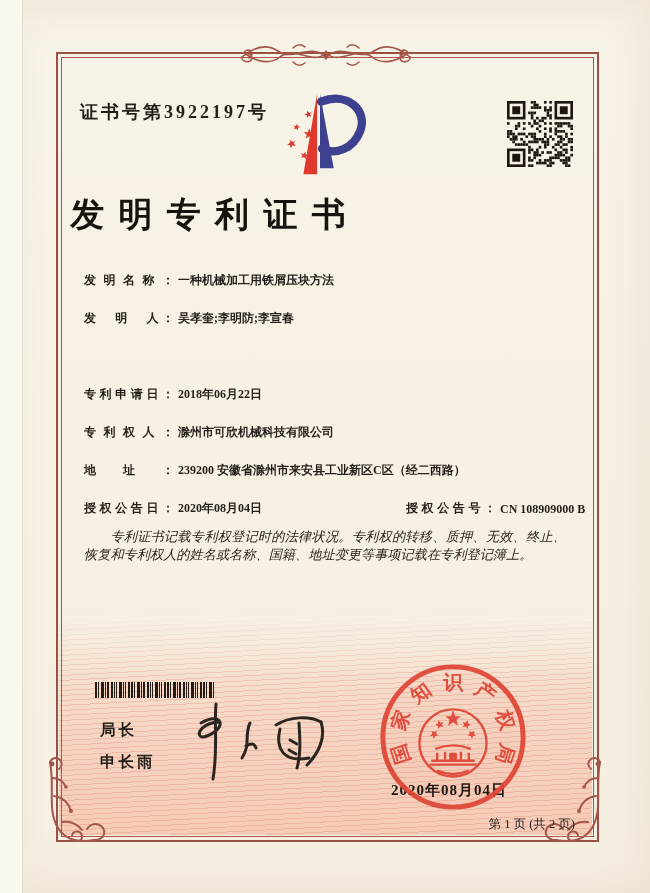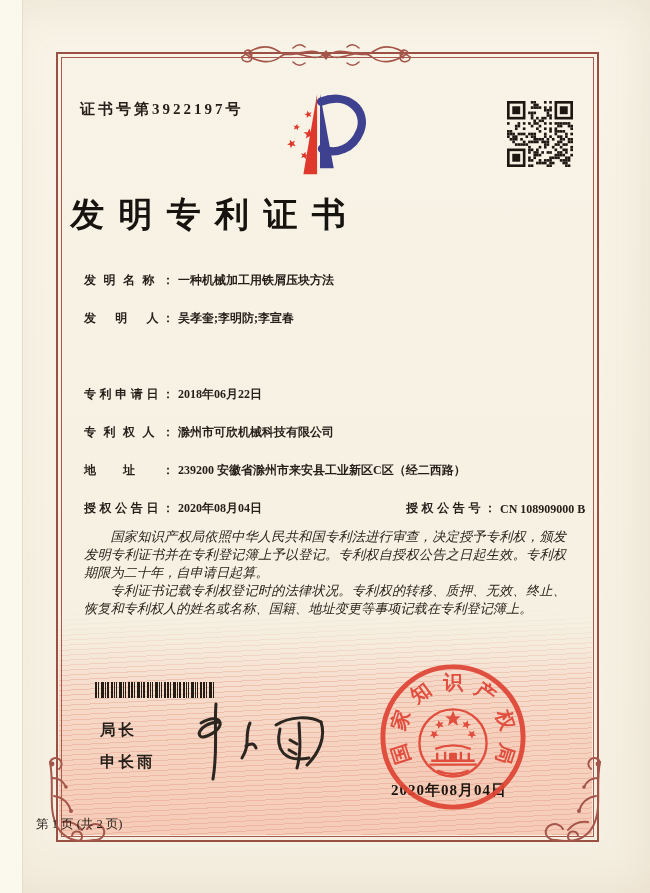--- a/index.html
+++ b/index.html
@@ -12,21 +12,21 @@
     background:#fbf8ee;border-right:1px solid rgba(160,140,105,.25);}
   .frame{position:absolute;left:56px;top:52px;width:539px;height:786px;
     border:2px solid #9b5044;}
   .frame::before{content:'';position:absolute;inset:3px;border:1px solid #a8594b;}
   .guilloche{position:absolute;left:59px;top:610px;width:533px;height:225px;
     background:
       repeating-linear-gradient(177deg,rgba(216,130,104,.30) 0 1px,rgba(255,255,255,0) 1px 5px),
       linear-gradient(180deg,rgba(247,214,198,0) 0%,rgba(247,211,194,.55) 25%,rgba(246,206,187,.85) 60%,rgba(245,201,181,.95) 100%);
     -webkit-mask:linear-gradient(180deg,transparent 0,#000 32%);
             mask:linear-gradient(180deg,transparent 0,#000 32%);}
-  .cert-no{position:absolute;left:80px;top:100px;font-size:15px;font-weight:600;
+  .cert-no{position:absolute;left:80px;top:100px;font-size:18px;font-weight:600;
     letter-spacing:3px;}
   .logo{position:absolute;left:272px;top:90px;width:98px;height:90px;}
   .qr{position:absolute;left:507px;top:101px;width:66px;height:66px;}
   .title{position:absolute;left:56px;top:192px;width:539px;text-align:left;
     font-size:34px;font-weight:600;letter-spacing:.42em;text-indent:.42em;color:#17130e;}
   .frow{position:absolute;left:84px;font-size:12px;font-weight:600;white-space:nowrap;}
   .flabel{display:inline-block;width:90px;text-align:justify;text-align-last:justify;
     vertical-align:bottom;}
   .fvalue{margin-left:4px;}
   .grant2{position:absolute;left:322px;top:0;}
@@ -39,21 +39,21 @@
   .director-label{position:absolute;left:100px;top:720px;font-size:15.5px;
     font-weight:700;letter-spacing:3px;}
   .director-name{position:absolute;left:100px;top:752px;font-size:15.5px;
     font-weight:700;letter-spacing:3px;}
   .signature{position:absolute;left:188px;top:692px;width:152px;height:98px;}
   .seal-date{position:absolute;left:391px;top:781px;font-size:15px;font-weight:600;
     letter-spacing:1px;color:#17130e;}
   .seal{position:absolute;left:374px;top:658px;width:158px;height:158px;opacity:.92;}
   .seal-char{font-size:20px;font-weight:700;fill:#df4434;
     font-family:"Liberation Serif","DejaVu Serif",serif;}
-  .page-info{position:absolute;left:56px;top:816px;width:539px;text-align:left;
+  .page-info{position:absolute;left:56px;top:816px;width:539px;text-align:right;
     font-size:12.5px;transform:translateX(-20px);}
   .back-note{position:absolute;left:56px;top:854px;width:539px;text-align:center;
     font-size:14.5px;font-weight:600;font-style:italic;transform:translateX(-28px);}
   .orn-top{position:absolute;left:233px;top:36px;width:186px;height:38px;}
   .orn-bl{position:absolute;left:42px;top:756px;width:72px;height:90px;}
   .orn-br{position:absolute;left:536px;top:756px;width:72px;height:90px;transform:scaleX(-1);}
 </style>
 </head>
 <body>
 
@@ -348,21 +348,20 @@
     <span class="flabel">地址：</span><span class="fvalue">239200 安徽省滁州市来安县工业新区C区（经二西路）</span>
   </div>
   <div class="frow" style="top:500px">
     <span class="flabel">授权公告日：</span><span class="fvalue">2020年08月04日</span>
     <span class="grant2">
       <span class="flabel">授权公告号：</span><span class="fvalue">CN 108909000 B</span>
     </span>
   </div>
 
   <div class="paras">
-    <p>国家知识产权局依照中华人民共和国专利法进行审查，决定授予专利权，颁发发明专利证书并在专利登记簿上予以登记。专利权自授权公告之日起生效。专利权期限为二十年，自申请日起算。</p>
     <p>专利证书记载专利权登记时的法律状况。专利权的转移、质押、无效、终止、恢复和专利权人的姓名或名称、国籍、地址变更等事项记载在专利登记簿上。</p>
   </div>
 
   <div class="barcode" id="barcode"><i style="width: 2px; margin-right: 1px;"></i><i style="width: 1px; margin-right: 2px;"></i><i style="width: 3px; margin-right: 1px;"></i><i style="width: 1px; margin-right: 1px;"></i><i style="width: 2px; margin-right: 2px;"></i><i style="width: 2px; margin-right: 1px;"></i><i style="width: 1px; margin-right: 1px;"></i><i style="width: 1px; margin-right: 2px;"></i><i style="width: 3px; margin-right: 1px;"></i><i style="width: 1px; margin-right: 1px;"></i><i style="width: 1px; margin-right: 2px;"></i><i style="width: 2px; margin-right: 1px;"></i><i style="width: 2px; margin-right: 1px;"></i><i style="width: 1px; margin-right: 2px;"></i><i style="width: 3px; margin-right: 1px;"></i><i style="width: 1px; margin-right: 1px;"></i><i style="width: 2px; margin-right: 2px;"></i><i style="width: 2px; margin-right: 1px;"></i><i style="width: 1px; margin-right: 1px;"></i><i style="width: 1px; margin-right: 2px;"></i><i style="width: 3px; margin-right: 1px;"></i><i style="width: 1px; margin-right: 1px;"></i><i style="width: 1px; margin-right: 2px;"></i><i style="width: 2px; margin-right: 1px;"></i><i style="width: 2px; margin-right: 1px;"></i><i style="width: 1px; margin-right: 2px;"></i><i style="width: 3px; margin-right: 1px;"></i><i style="width: 1px; margin-right: 1px;"></i><i style="width: 2px; margin-right: 2px;"></i><i style="width: 2px; margin-right: 1px;"></i><i style="width: 1px; margin-right: 1px;"></i><i style="width: 1px; margin-right: 2px;"></i><i style="width: 3px; margin-right: 1px;"></i><i style="width: 1px; margin-right: 1px;"></i><i style="width: 1px; margin-right: 2px;"></i><i style="width: 2px; margin-right: 1px;"></i><i style="width: 2px; margin-right: 1px;"></i><i style="width: 1px; margin-right: 2px;"></i><i style="width: 3px; margin-right: 1px;"></i><i style="width: 1px; margin-right: 1px;"></i></div>
 
   <div class="director-label">局长</div>
   <div class="director-name">申长雨</div>
 
   <svg class="signature" viewBox="0 0 152 98">
     <g stroke="#2b2620" fill="none" stroke-width="3" stroke-linecap="round">

